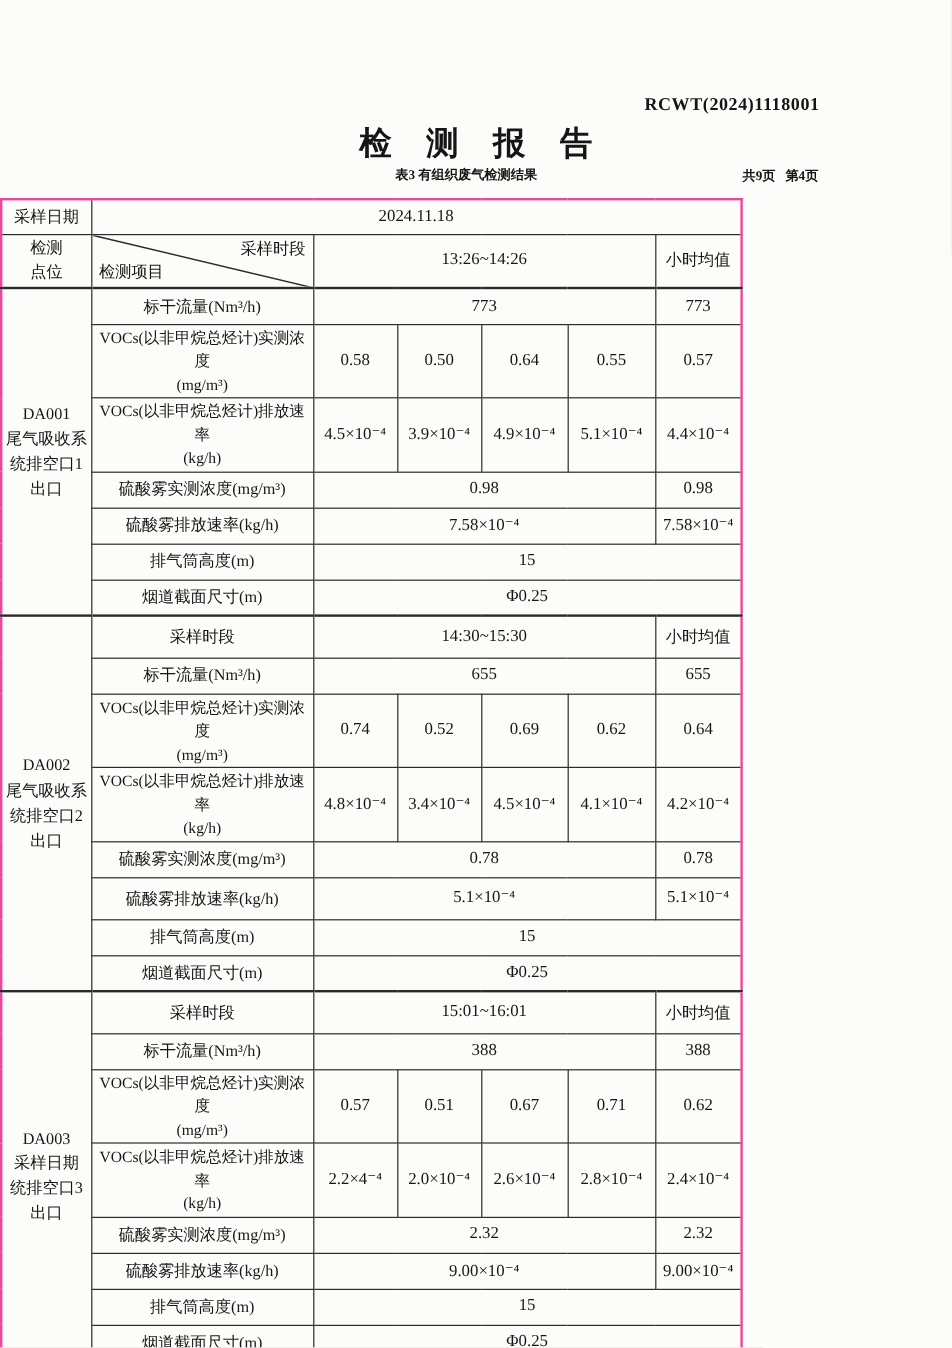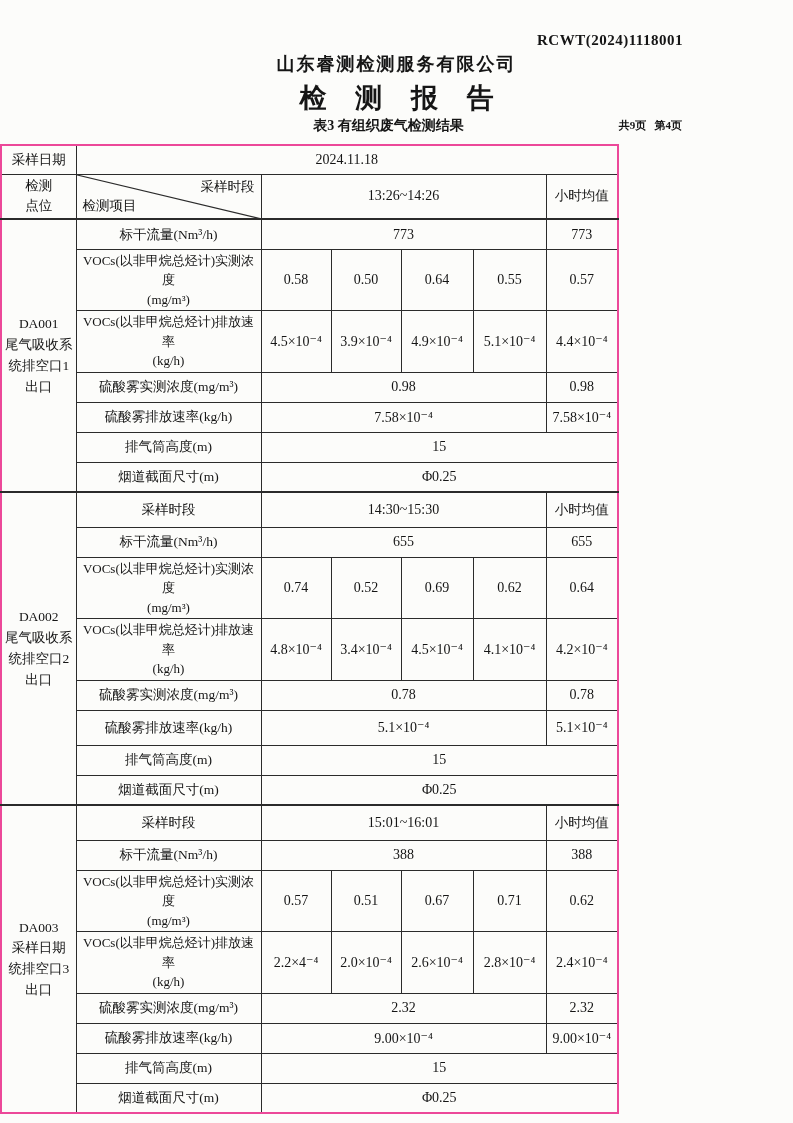--- a/index.html
+++ b/index.html
@@ -1,25 +1,25 @@
 <!DOCTYPE html>
 <html><head>
 <meta charset="utf-8">
 <style>
   html,body{margin:0;padding:0;background:#e8e8e8;}
   .page{
     width:793px;height:1123px;background:#fcfcfa;margin:0 auto;position:relative;
-    box-sizing:border-box;padding-top:32px;overflow:hidden;
+    box-sizing:border-box;padding-top:80px;overflow:hidden;
     font-family:"Liberation Serif","DejaVu Serif",serif;color:#151515;
   }
   .report-no{text-align:right;padding-right:110px;font-size:15px;font-weight:bold;letter-spacing:.5px;}
   .company{text-align:center;font-size:18px;font-weight:bold;letter-spacing:2px;margin-top:3px;}
   .title{text-align:center;font-size:27px;font-weight:bold;letter-spacing:11px;padding-left:11px;margin-top:4px;}
   .caption-row{position:relative;height:24px;margin-top:1px;}
-  .caption{position:absolute;left:0;right:16px;text-align:center;font-size:14px;font-weight:bold;}
+  .caption{position:absolute;left:0;right:16px;text-align:center;font-size:11px;font-weight:bold;}
   .pagination{position:absolute;right:111px;top:1px;font-size:11px;font-weight:bold;white-space:pre;}
   table.report{
     border-collapse:collapse;table-layout:fixed;width:617px;margin-top:3px;
     border:2px solid #ec4899;
   }
   td{
     border:1px solid #2b2b2b;text-align:center;vertical-align:middle;
     font-size:14px;padding:1px 2px;overflow:hidden;
   }
   .pre{white-space:pre-line;line-height:1.55;}
@@ -36,21 +36,20 @@
   td.diag svg{position:absolute;left:0;top:0;width:100%;height:100%;display:block;}
   td.diag .dt{position:absolute;top:3px;right:6px;font-size:13.5px;}
   td.diag .db{position:absolute;bottom:3px;left:6px;font-size:13.5px;}
 </style>
 </head>
 <body>
 
 <div class="page">
 
   <div class="report-no">RCWT(2024)1118001</div>
-  <div class="company">山东睿测检测服务有限公司</div>
   <div class="title">检 测 报 告</div>
 
   <div class="caption-row">
     <div class="caption">表3 有组织废气检测结果</div>
     <div class="pagination">共9页   第4页</div>
   </div>
 
   <table class="report">
     <colgroup>
       <col style="width:75px">

